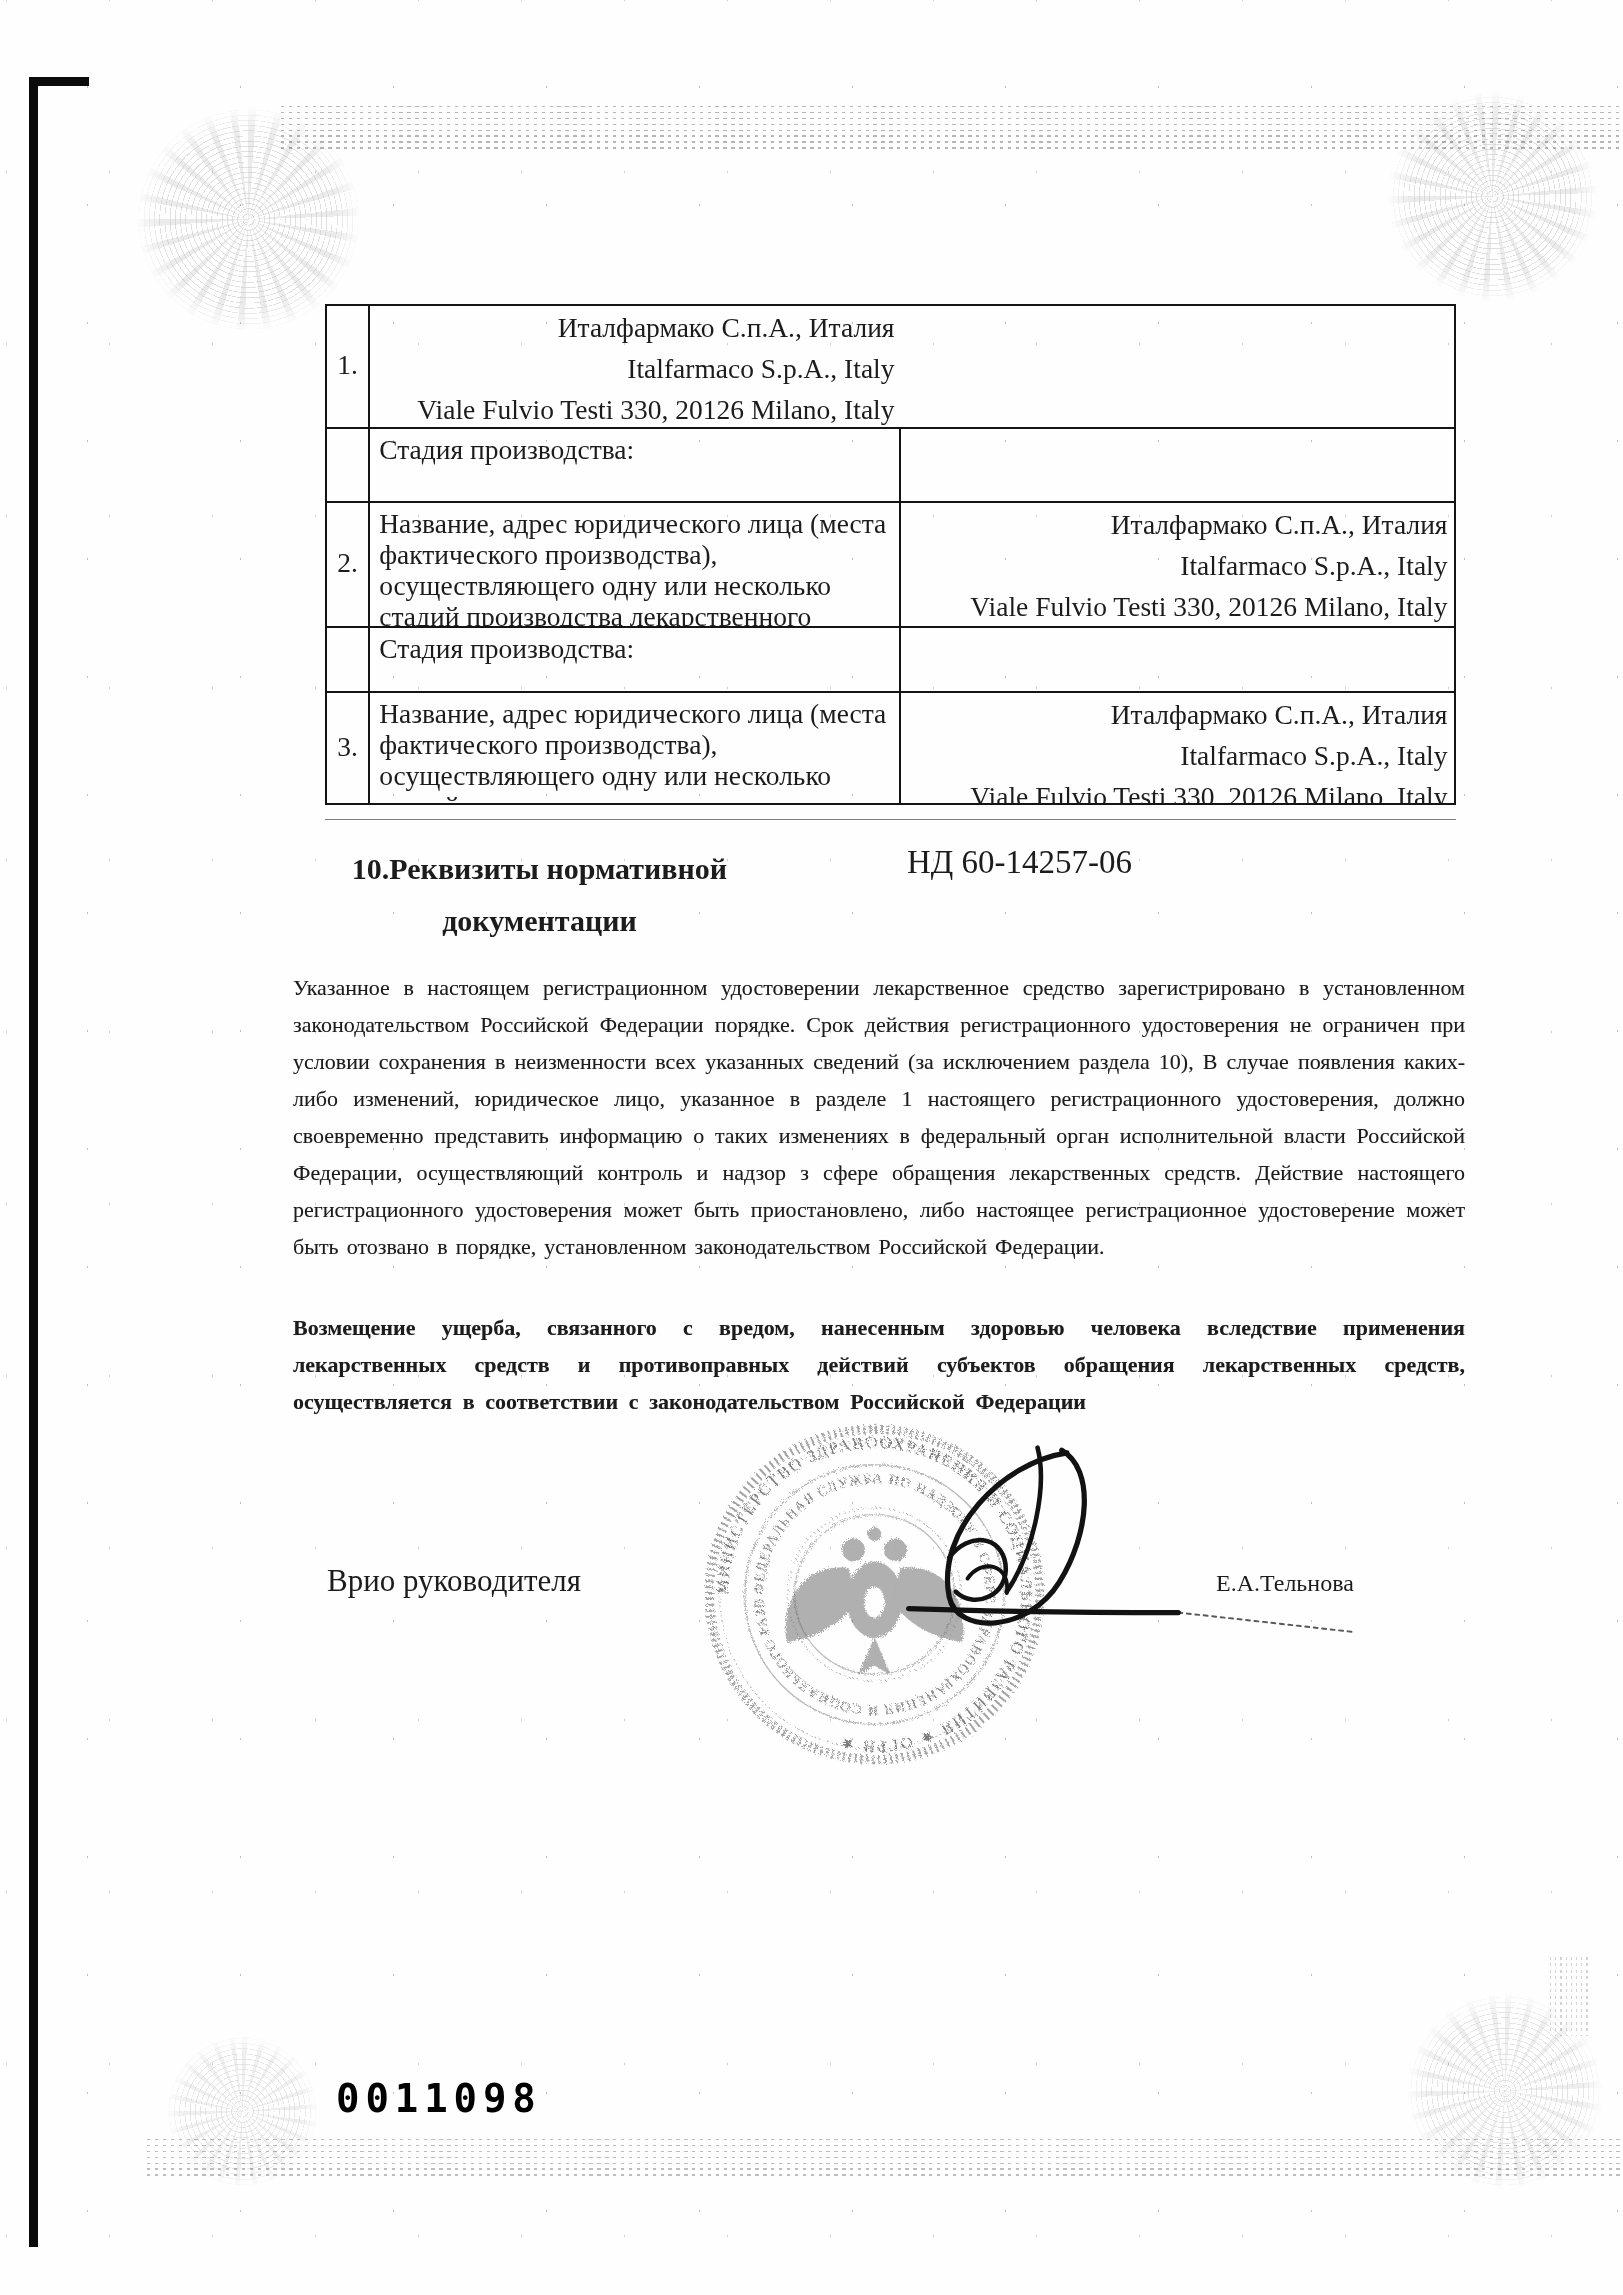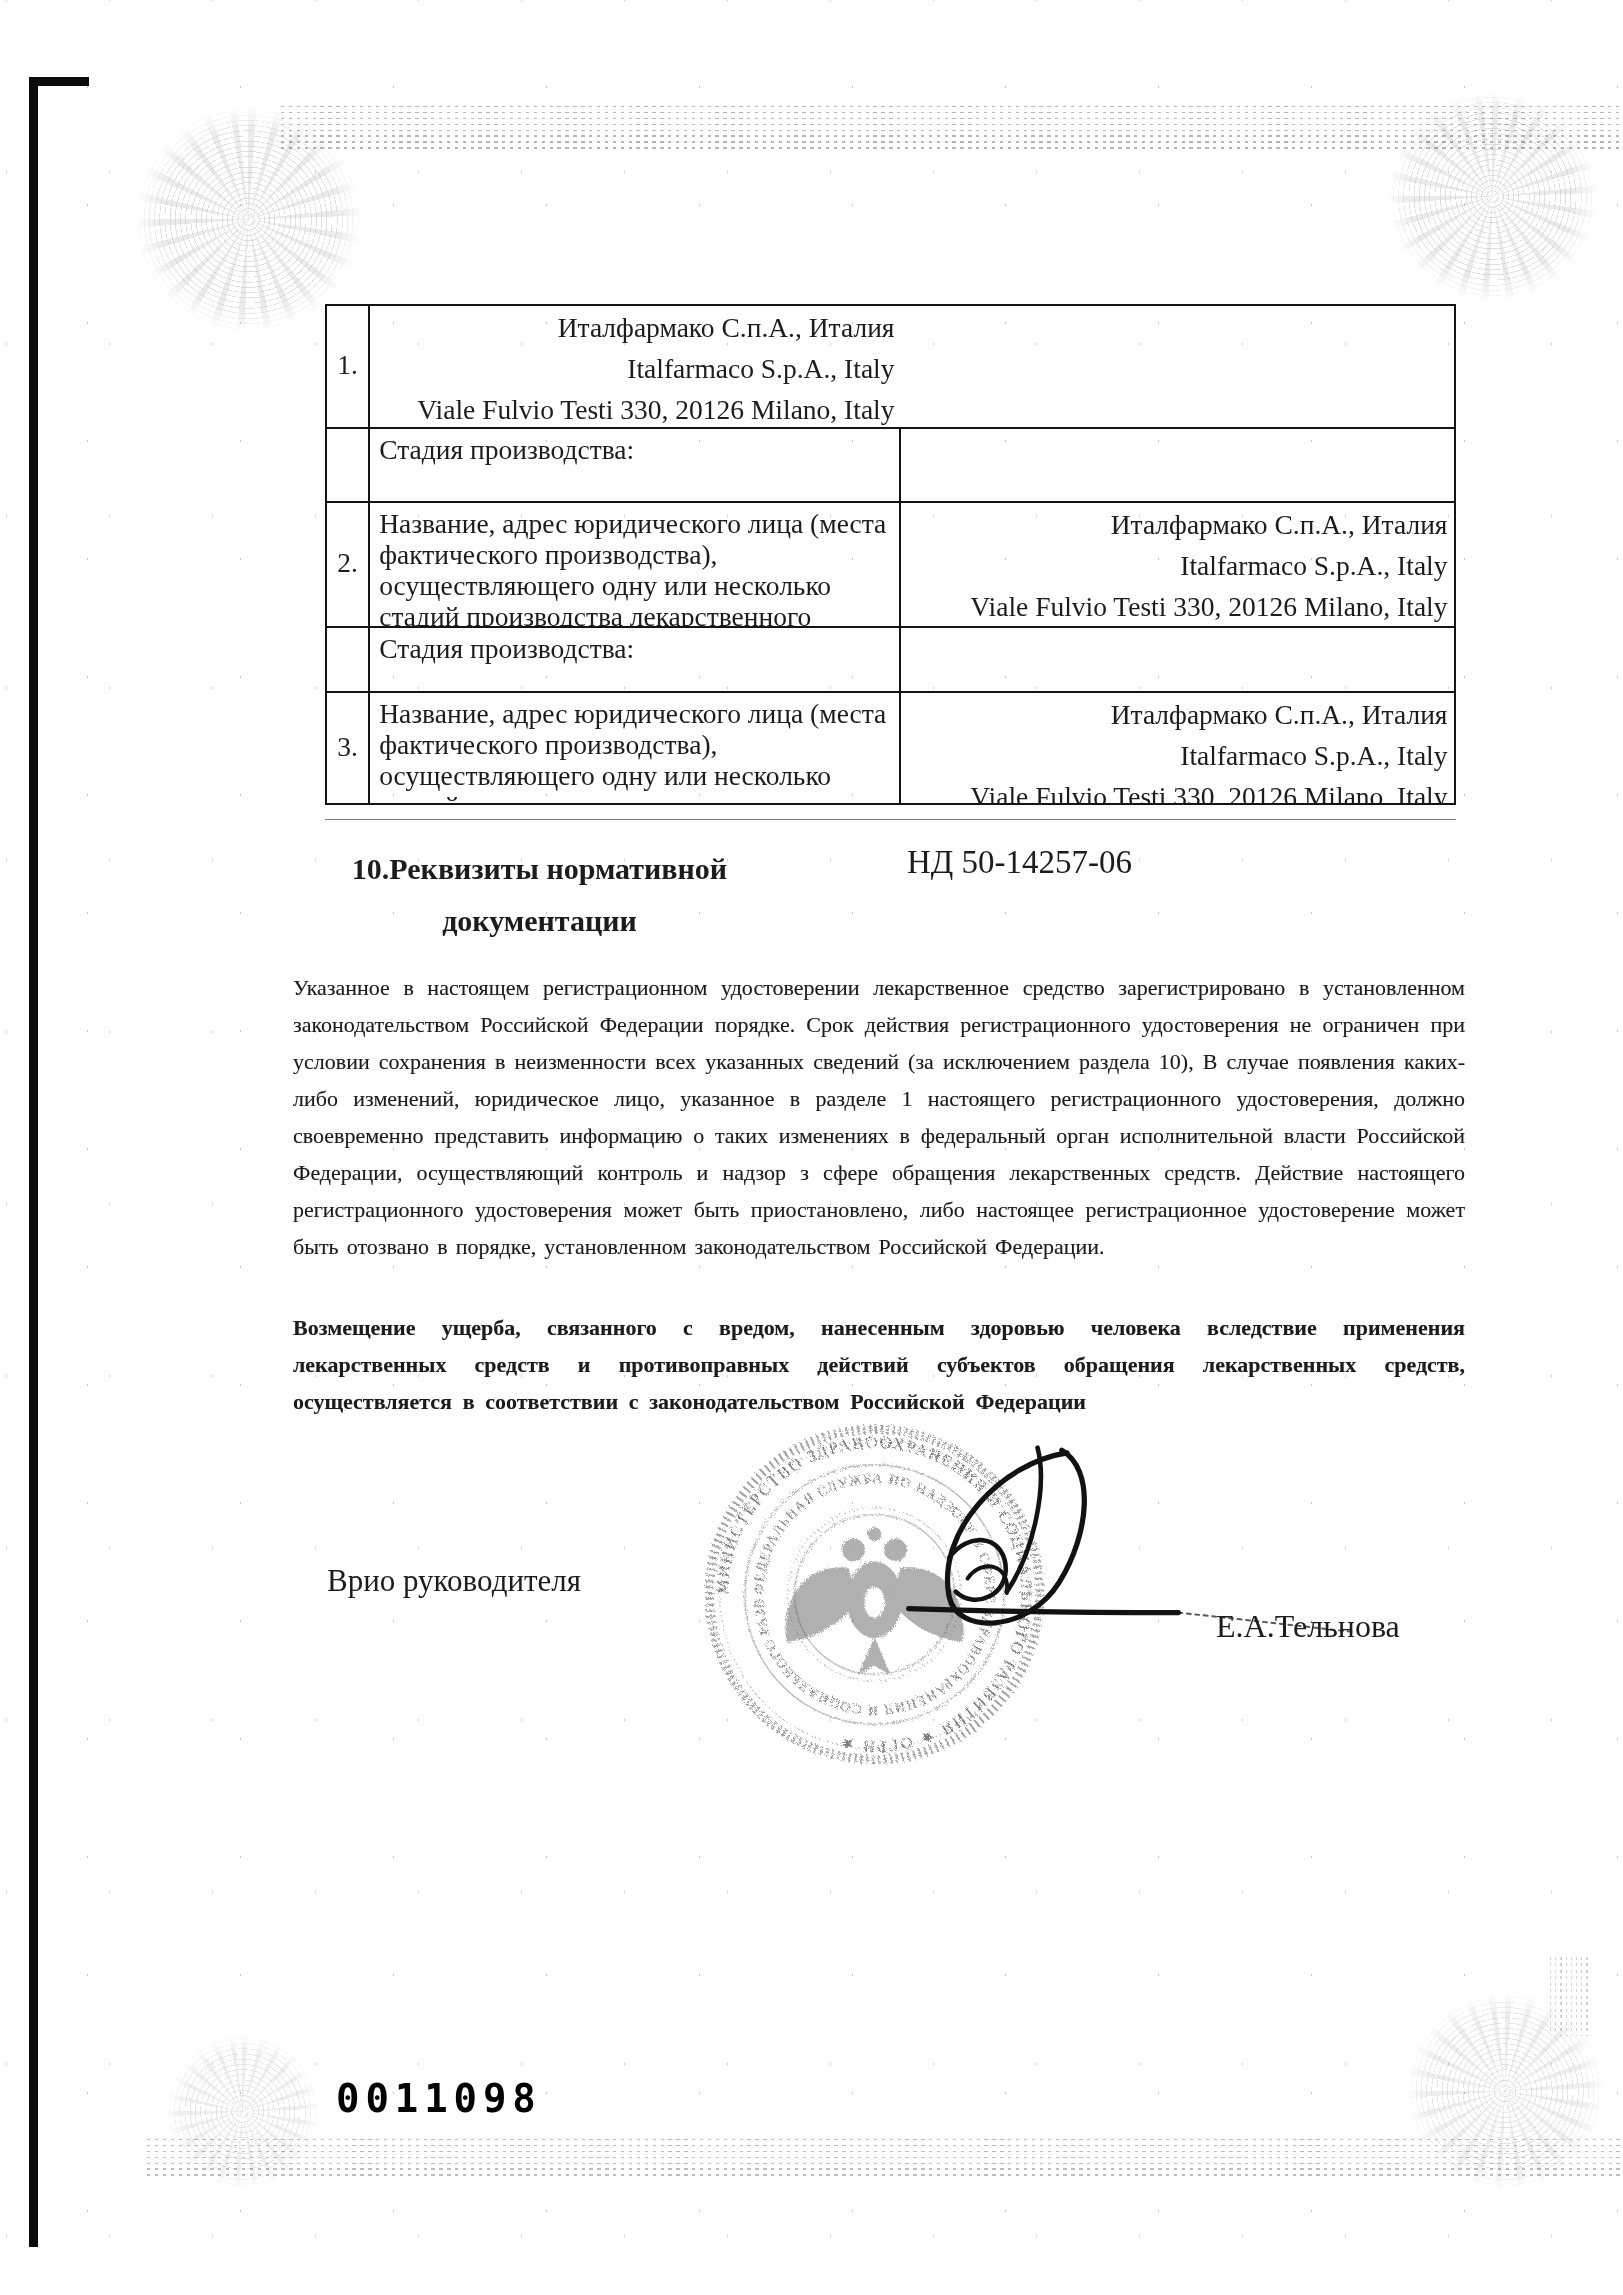--- a/index.html
+++ b/index.html
@@ -66,21 +66,21 @@
   
   .para{
     position:absolute;left:293px;width:1172px;
     font-size:22px;line-height:37px;text-align:justify;word-spacing:2.6px;
     text-shadow:0 0 0.7px rgba(20,20,20,.35);
   }
   #para-main{top:969px;}
   #para-liability{top:1309px;font-weight:bold;word-spacing:5.2px;}
   
   #sig-title{position:absolute;left:327px;top:1563px;font-size:31px;}
-  #sig-name{position:absolute;left:1216px;top:1608px;font-size:32px;}
+  #sig-name{position:absolute;left:1216px;top:1570px;font-size:24px;}
   #stamp-svg{position:absolute;left:691px;top:1411px;}
   #pen-svg{position:absolute;left:851px;top:1407px;}
   
   #serial{
     position:absolute;left:336px;top:2076px;
     font-family:"DejaVu Sans Mono","Liberation Mono",monospace;
     font-size:39px;font-weight:700;letter-spacing:5.9px;color:#000000;
   }
 </style>
 </head>
@@ -140,21 +140,21 @@
         <div>Италфармако С.п.А., Италия</div>
         <div>Italfarmaco S.p.A., Italy</div>
         <div>Viale Fulvio Testi 330, 20126 Milano, Italy</div>
       </div>
     </div>
 
   </div>
   <div class="under-line"></div>
 
   <div id="sec10-heading">10.Реквизиты нормативной документации</div>
-  <div id="sec10-number">НД 50-14257-06</div>
+  <div id="sec10-number">НД 60-14257-06</div>
 
   <div id="para-main" class="para">Указанное в настоящем регистрационном удостоверении лекарственное средство зарегистрировано в установленном законодательством Российской Федерации порядке. Срок действия регистрационного удостоверения не ограничен при условии сохранения в неизменности всех указанных сведений (за исключением раздела 10), В случае появления каких-либо изменений, юридическое лицо, указанное в разделе 1 настоящего регистрационного удостоверения, должно своевременно представить информацию о таких изменениях в федеральный орган исполнительной власти Российской Федерации, осуществляющий контроль и надзор з сфере обращения лекарственных средств. Действие настоящего регистрационного удостоверения может быть приостановлено, либо настоящее регистрационное удостоверение может быть отозвано в порядке, установленном законодательством Российской Федерации.</div>
   <div id="para-liability" class="para">Возмещение ущерба, связанного с вредом, нанесенным здоровью человека вследствие применения лекарственных средств и противоправных действий субъектов обращения лекарственных средств, осуществляется в соответствии с законодательством Российской Федерации</div>
 
   <svg id="stamp-svg" width="367" height="367" viewBox="0 0 560 560">
     <defs>
       <filter id="grunge" x="-10%" y="-10%" width="120%" height="120%">
         <feTurbulence type="fractalNoise" baseFrequency="0.55" numOctaves="2" result="n"></feTurbulence>
         <feDisplacementMap in="SourceGraphic" in2="n" scale="9"></feDisplacementMap>
       </filter>

